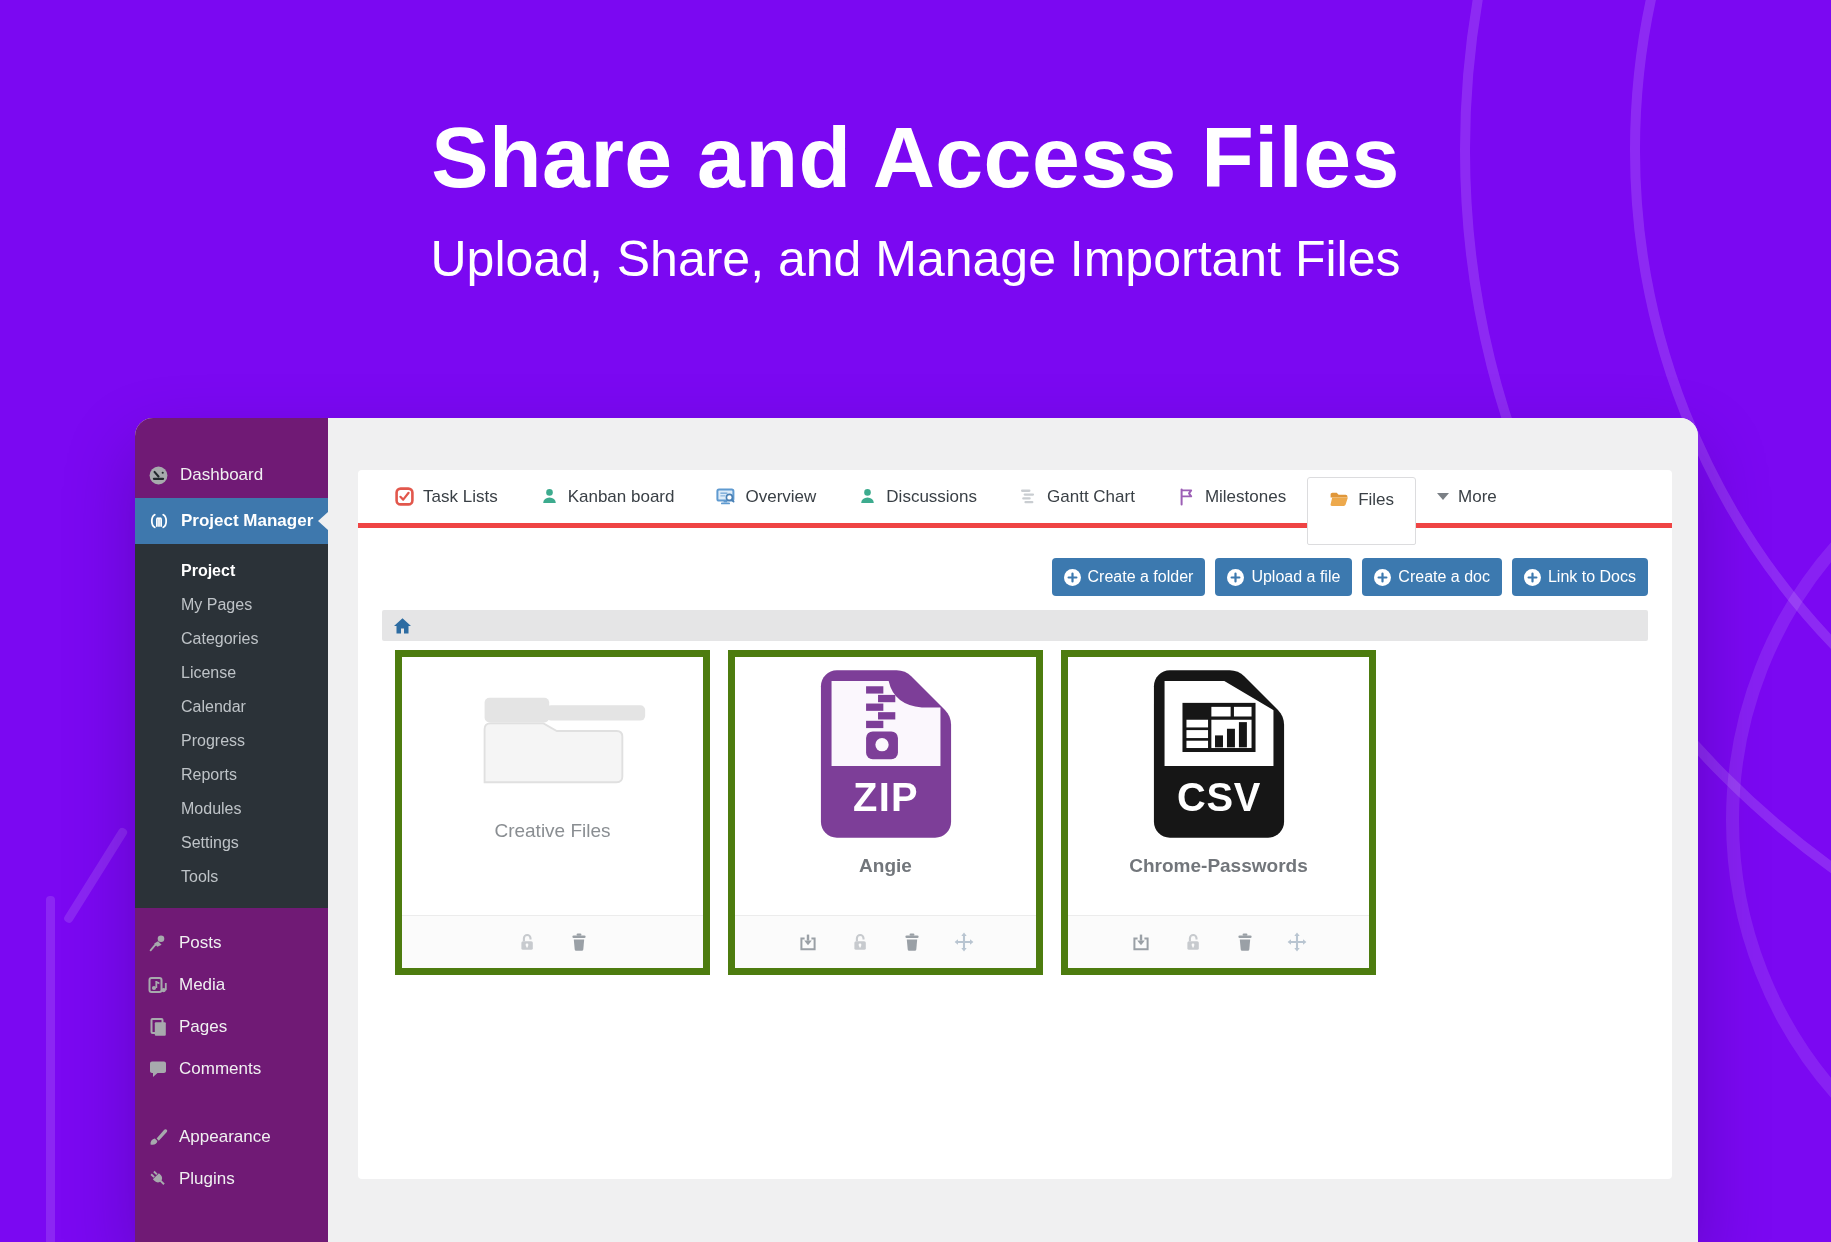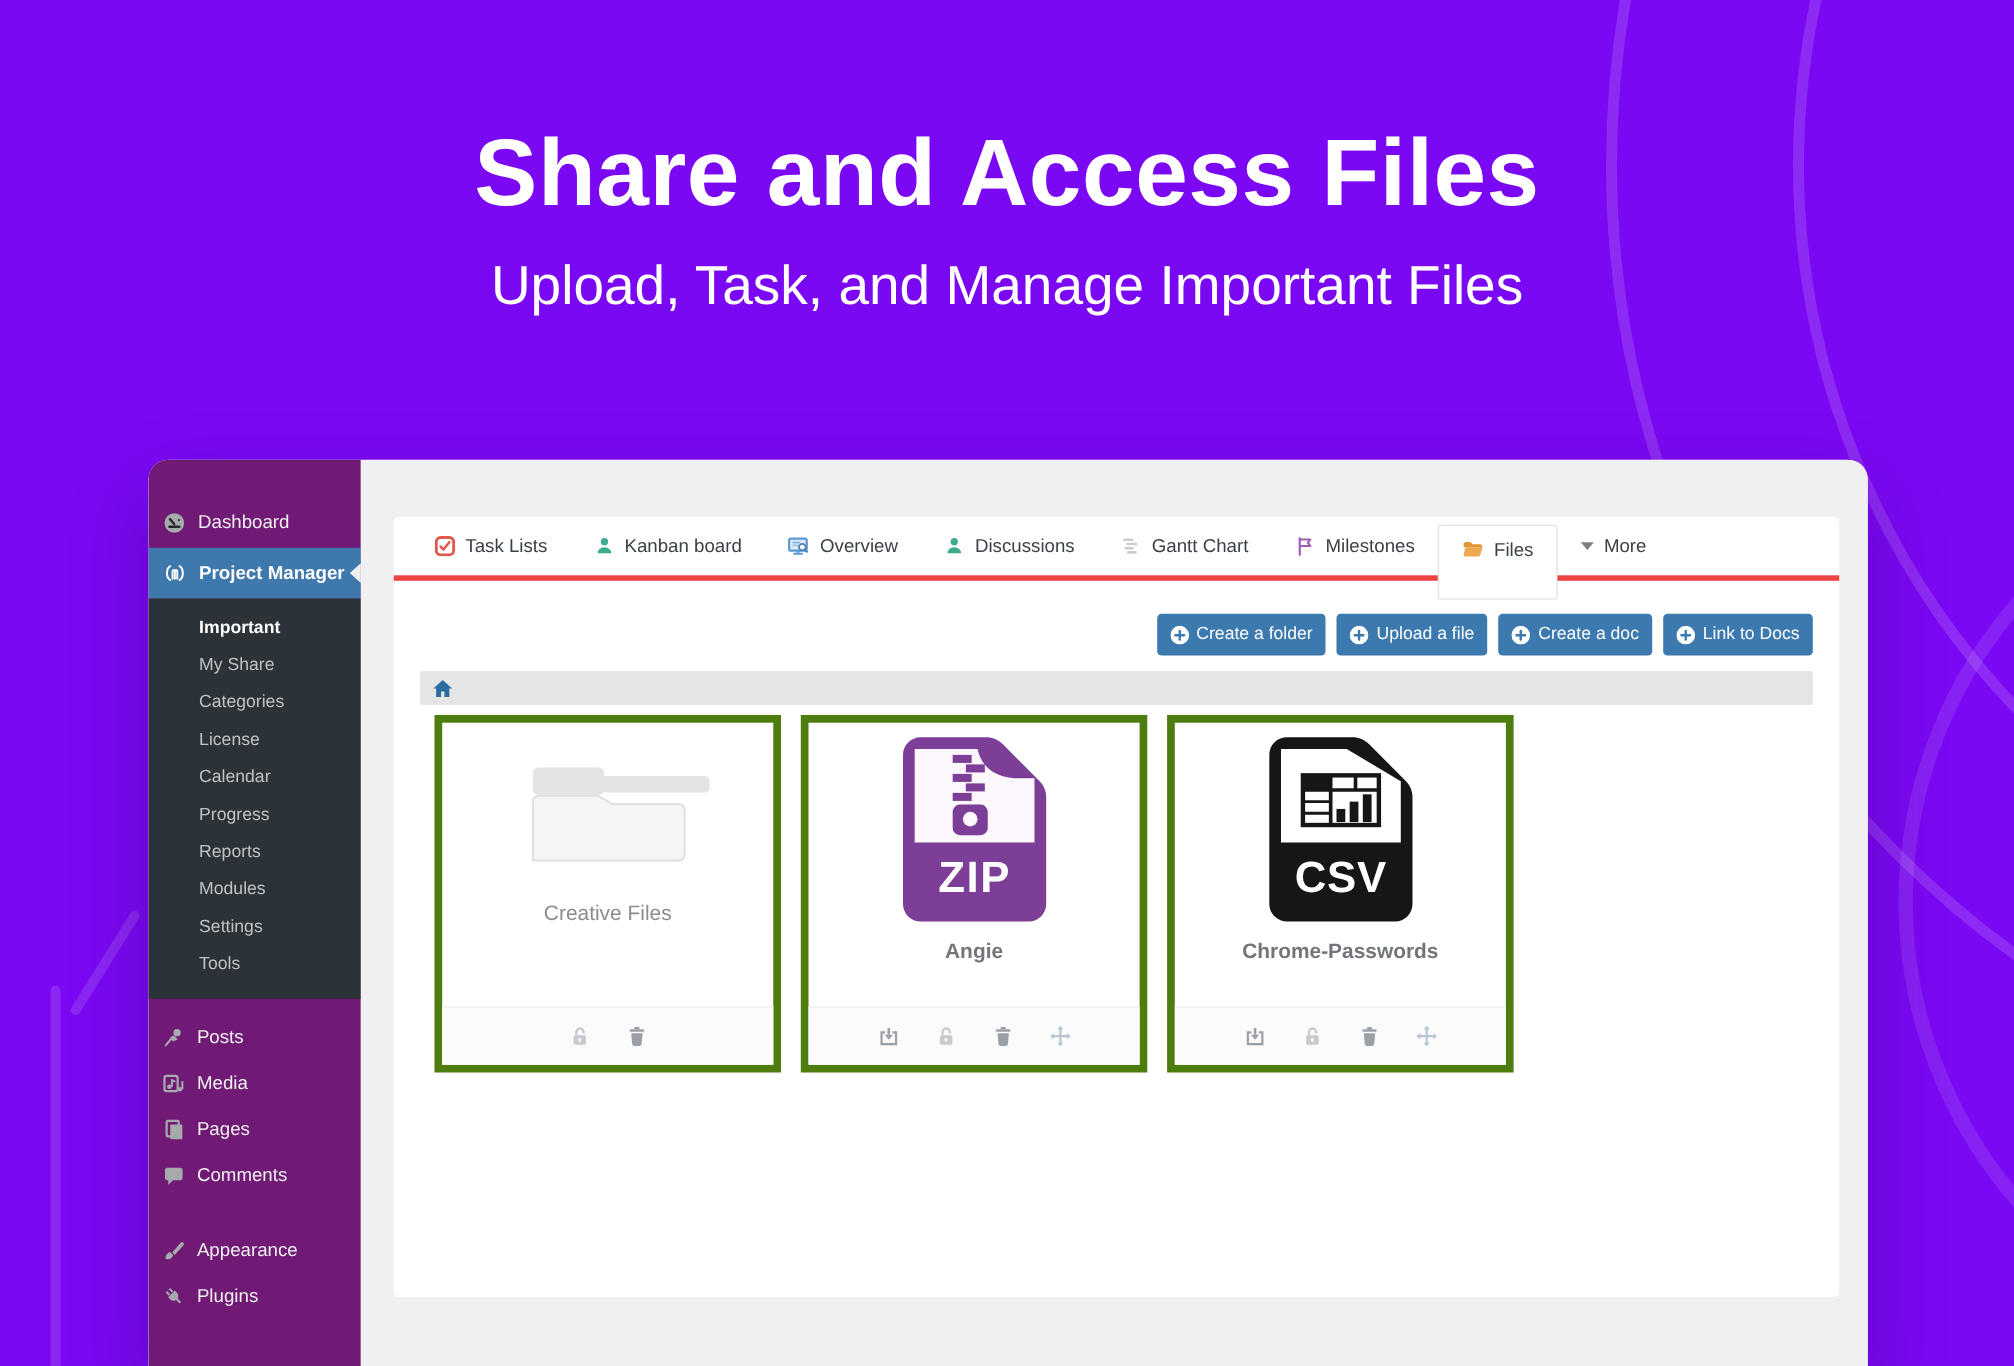--- a/index.html
+++ b/index.html
@@ -89,21 +89,21 @@
 <body>
 
 <div class="decor arc arc-outer"></div>
 <div class="decor arc arc-inner"></div>
 <div class="decor arc arc-blob"></div>
 <div class="decor line-vert"></div>
 <div class="decor line-diag"></div>
 
 <div class="hero">
   <h1>Share and Access Files</h1>
-  <p>Upload, Task, and Manage Important Files</p>
+  <p>Upload, Share, and Manage Important Files</p>
 </div>
 
 <div class="window">
 
   <div class="sidebar">
     <div class="side-item">
       <svg width="21" height="21" viewBox="0 0 20 20">
         <circle cx="10" cy="10" r="8.5" fill="#a7aaad"></circle>
         <rect x="4.6" y="12.2" width="10.8" height="2" rx="1" fill="#23282d"></rect>
         <path d="M10 11 L6.2 6.6" stroke="#23282d" stroke-width="2" stroke-linecap="round"></path>
@@ -114,22 +114,22 @@
     <div class="side-item active">
       <svg width="22" height="22" viewBox="0 0 28 28">
         <path d="M8.6 22 C3.6 19.4 3.6 8.6 8.6 6" stroke="#fff" stroke-width="2.3" fill="none" stroke-linecap="round"></path>
         <path d="M19.4 6 C24.4 8.6 24.4 19.4 19.4 22" stroke="#fff" stroke-width="2.3" fill="none" stroke-linecap="round"></path>
         <path d="M11.3 20.5 V12.2 C11.3 9.8 14 9.8 14 12.2 V20.5 M14 12.2 C14 9.8 16.7 9.8 16.7 12.2 V20.5" stroke="#fff" stroke-width="2.2" fill="none" stroke-linecap="round"></path>
       </svg>
       <span>Project Manager</span>
     </div>
 
     <div class="submenu">
-      <div class="submenu-item active">Important</div>
-      <div class="submenu-item">My Share</div>
+      <div class="submenu-item active">Project</div>
+      <div class="submenu-item">My Pages</div>
       <div class="submenu-item">Categories</div>
       <div class="submenu-item">License</div>
       <div class="submenu-item">Calendar</div>
       <div class="submenu-item">Progress</div>
       <div class="submenu-item">Reports</div>
       <div class="submenu-item">Modules</div>
       <div class="submenu-item">Settings</div>
       <div class="submenu-item">Tools</div>
     </div>
 

